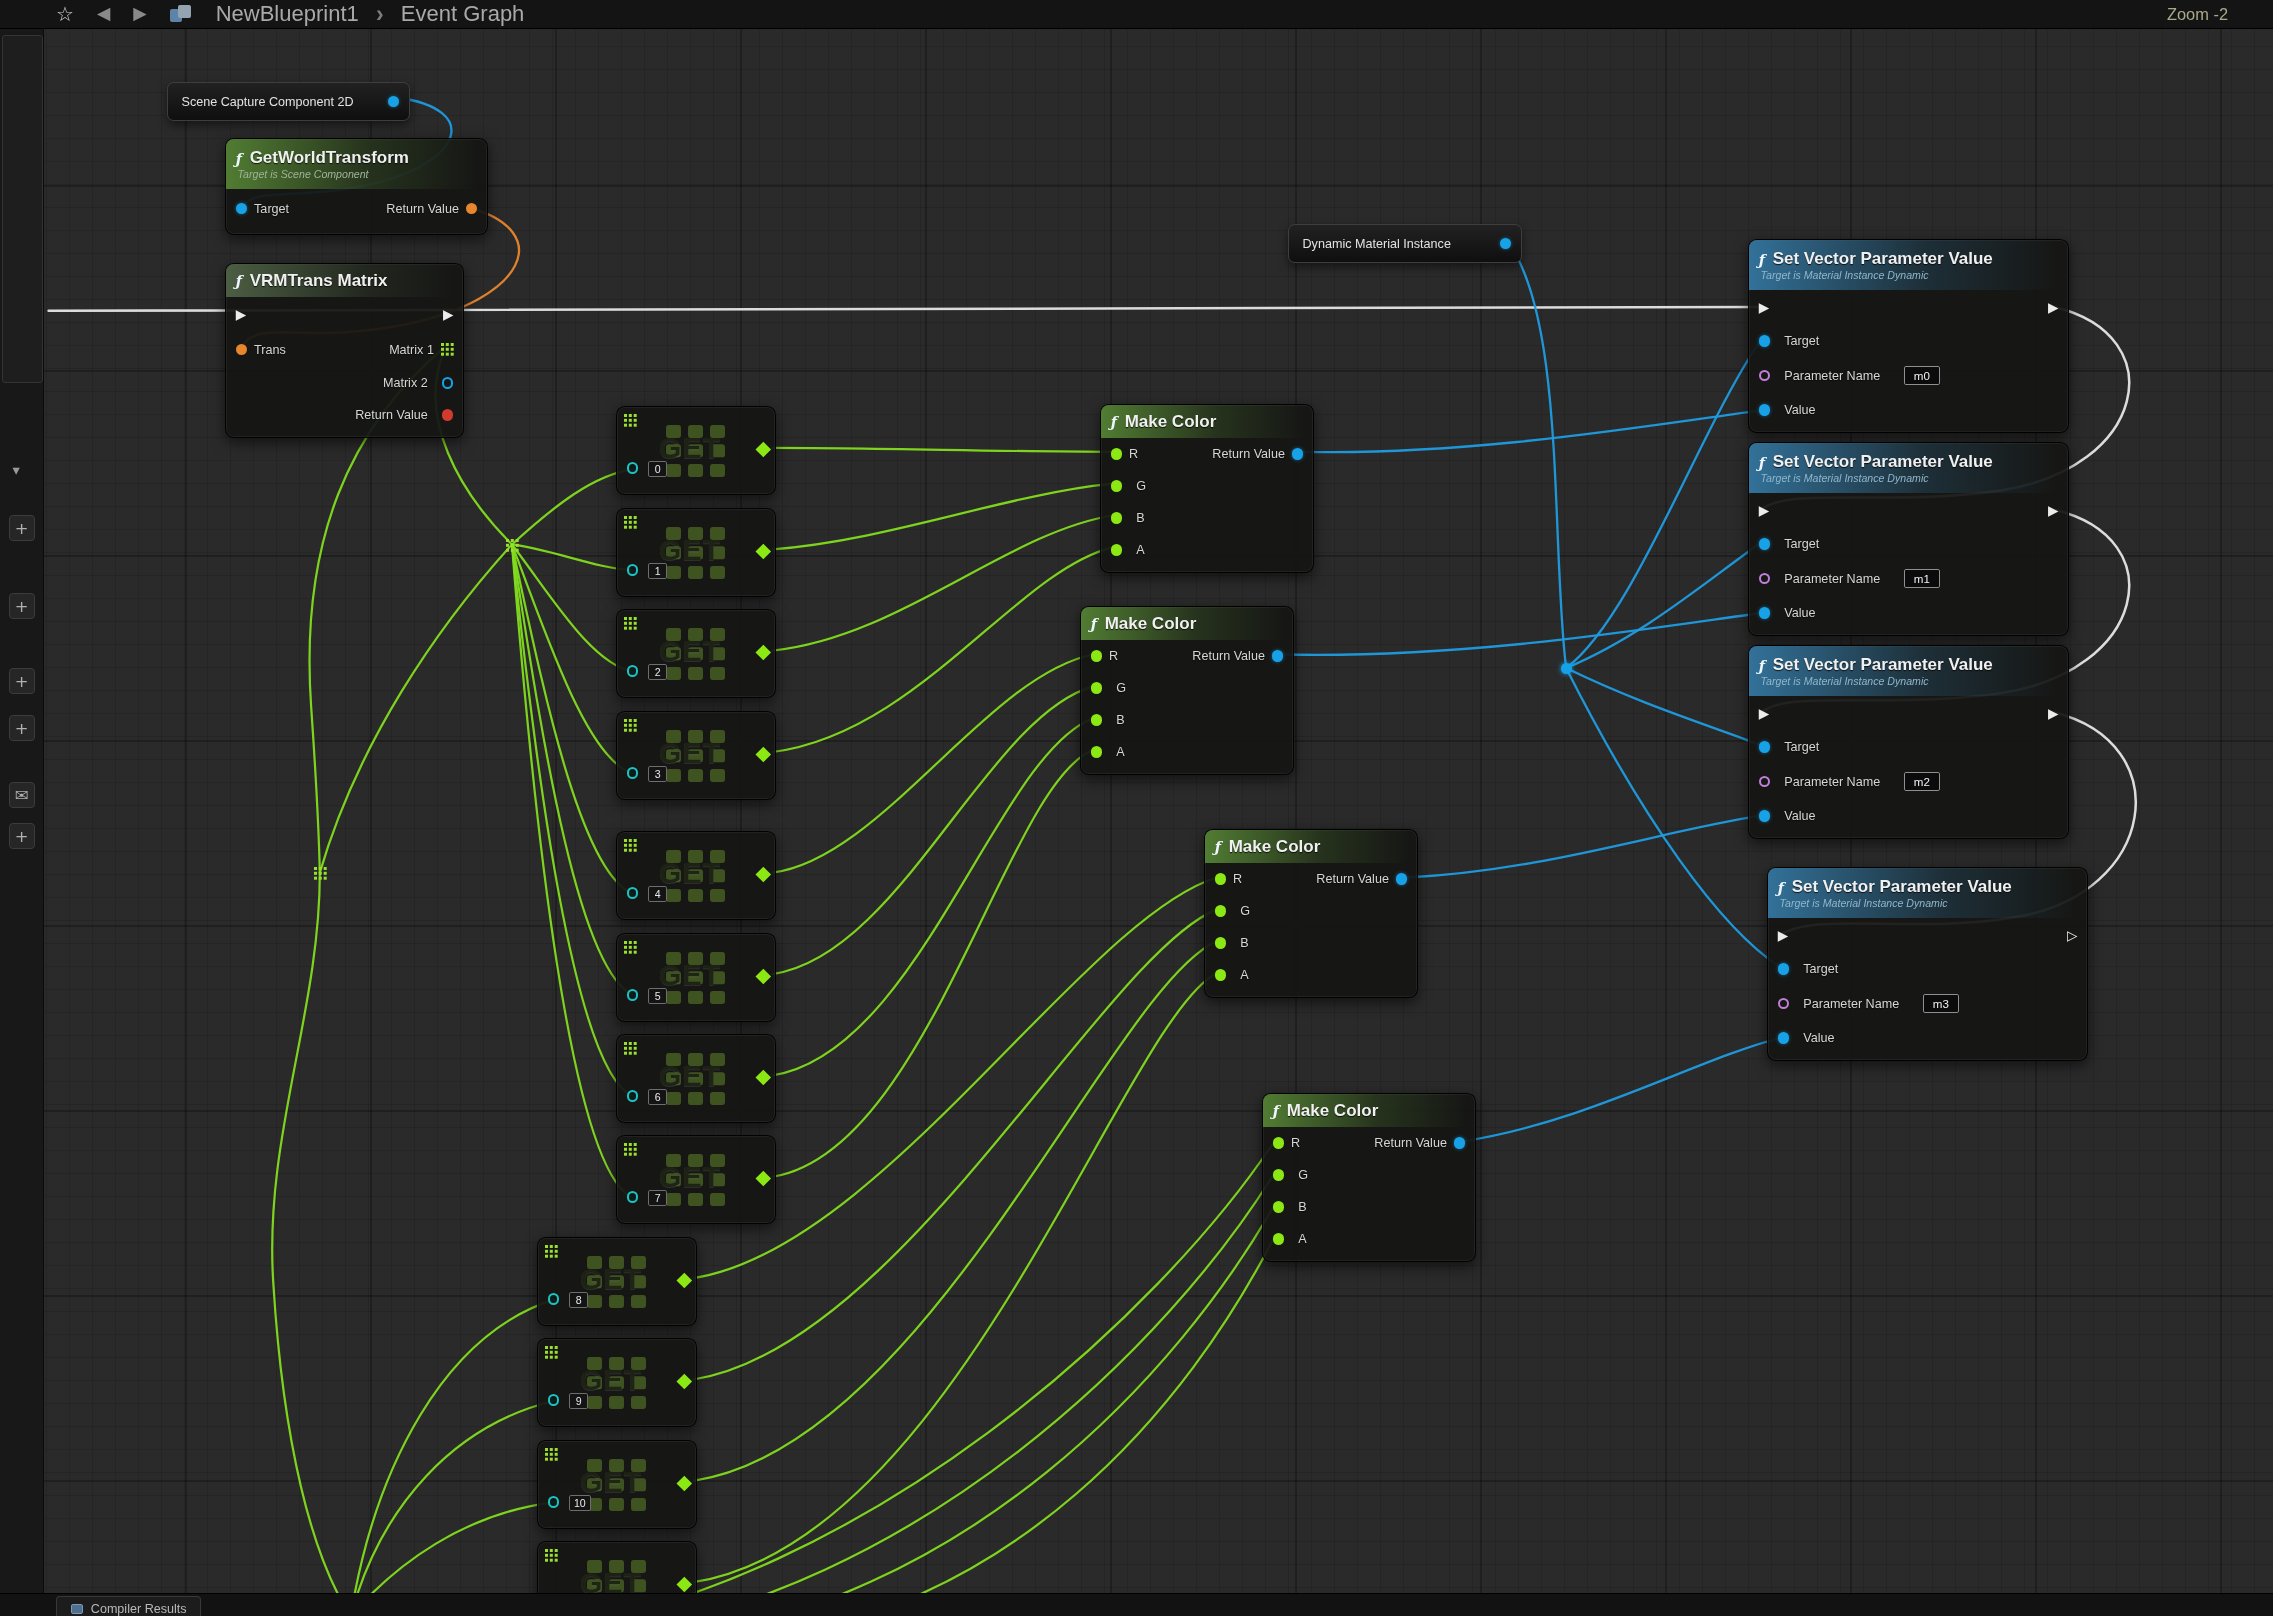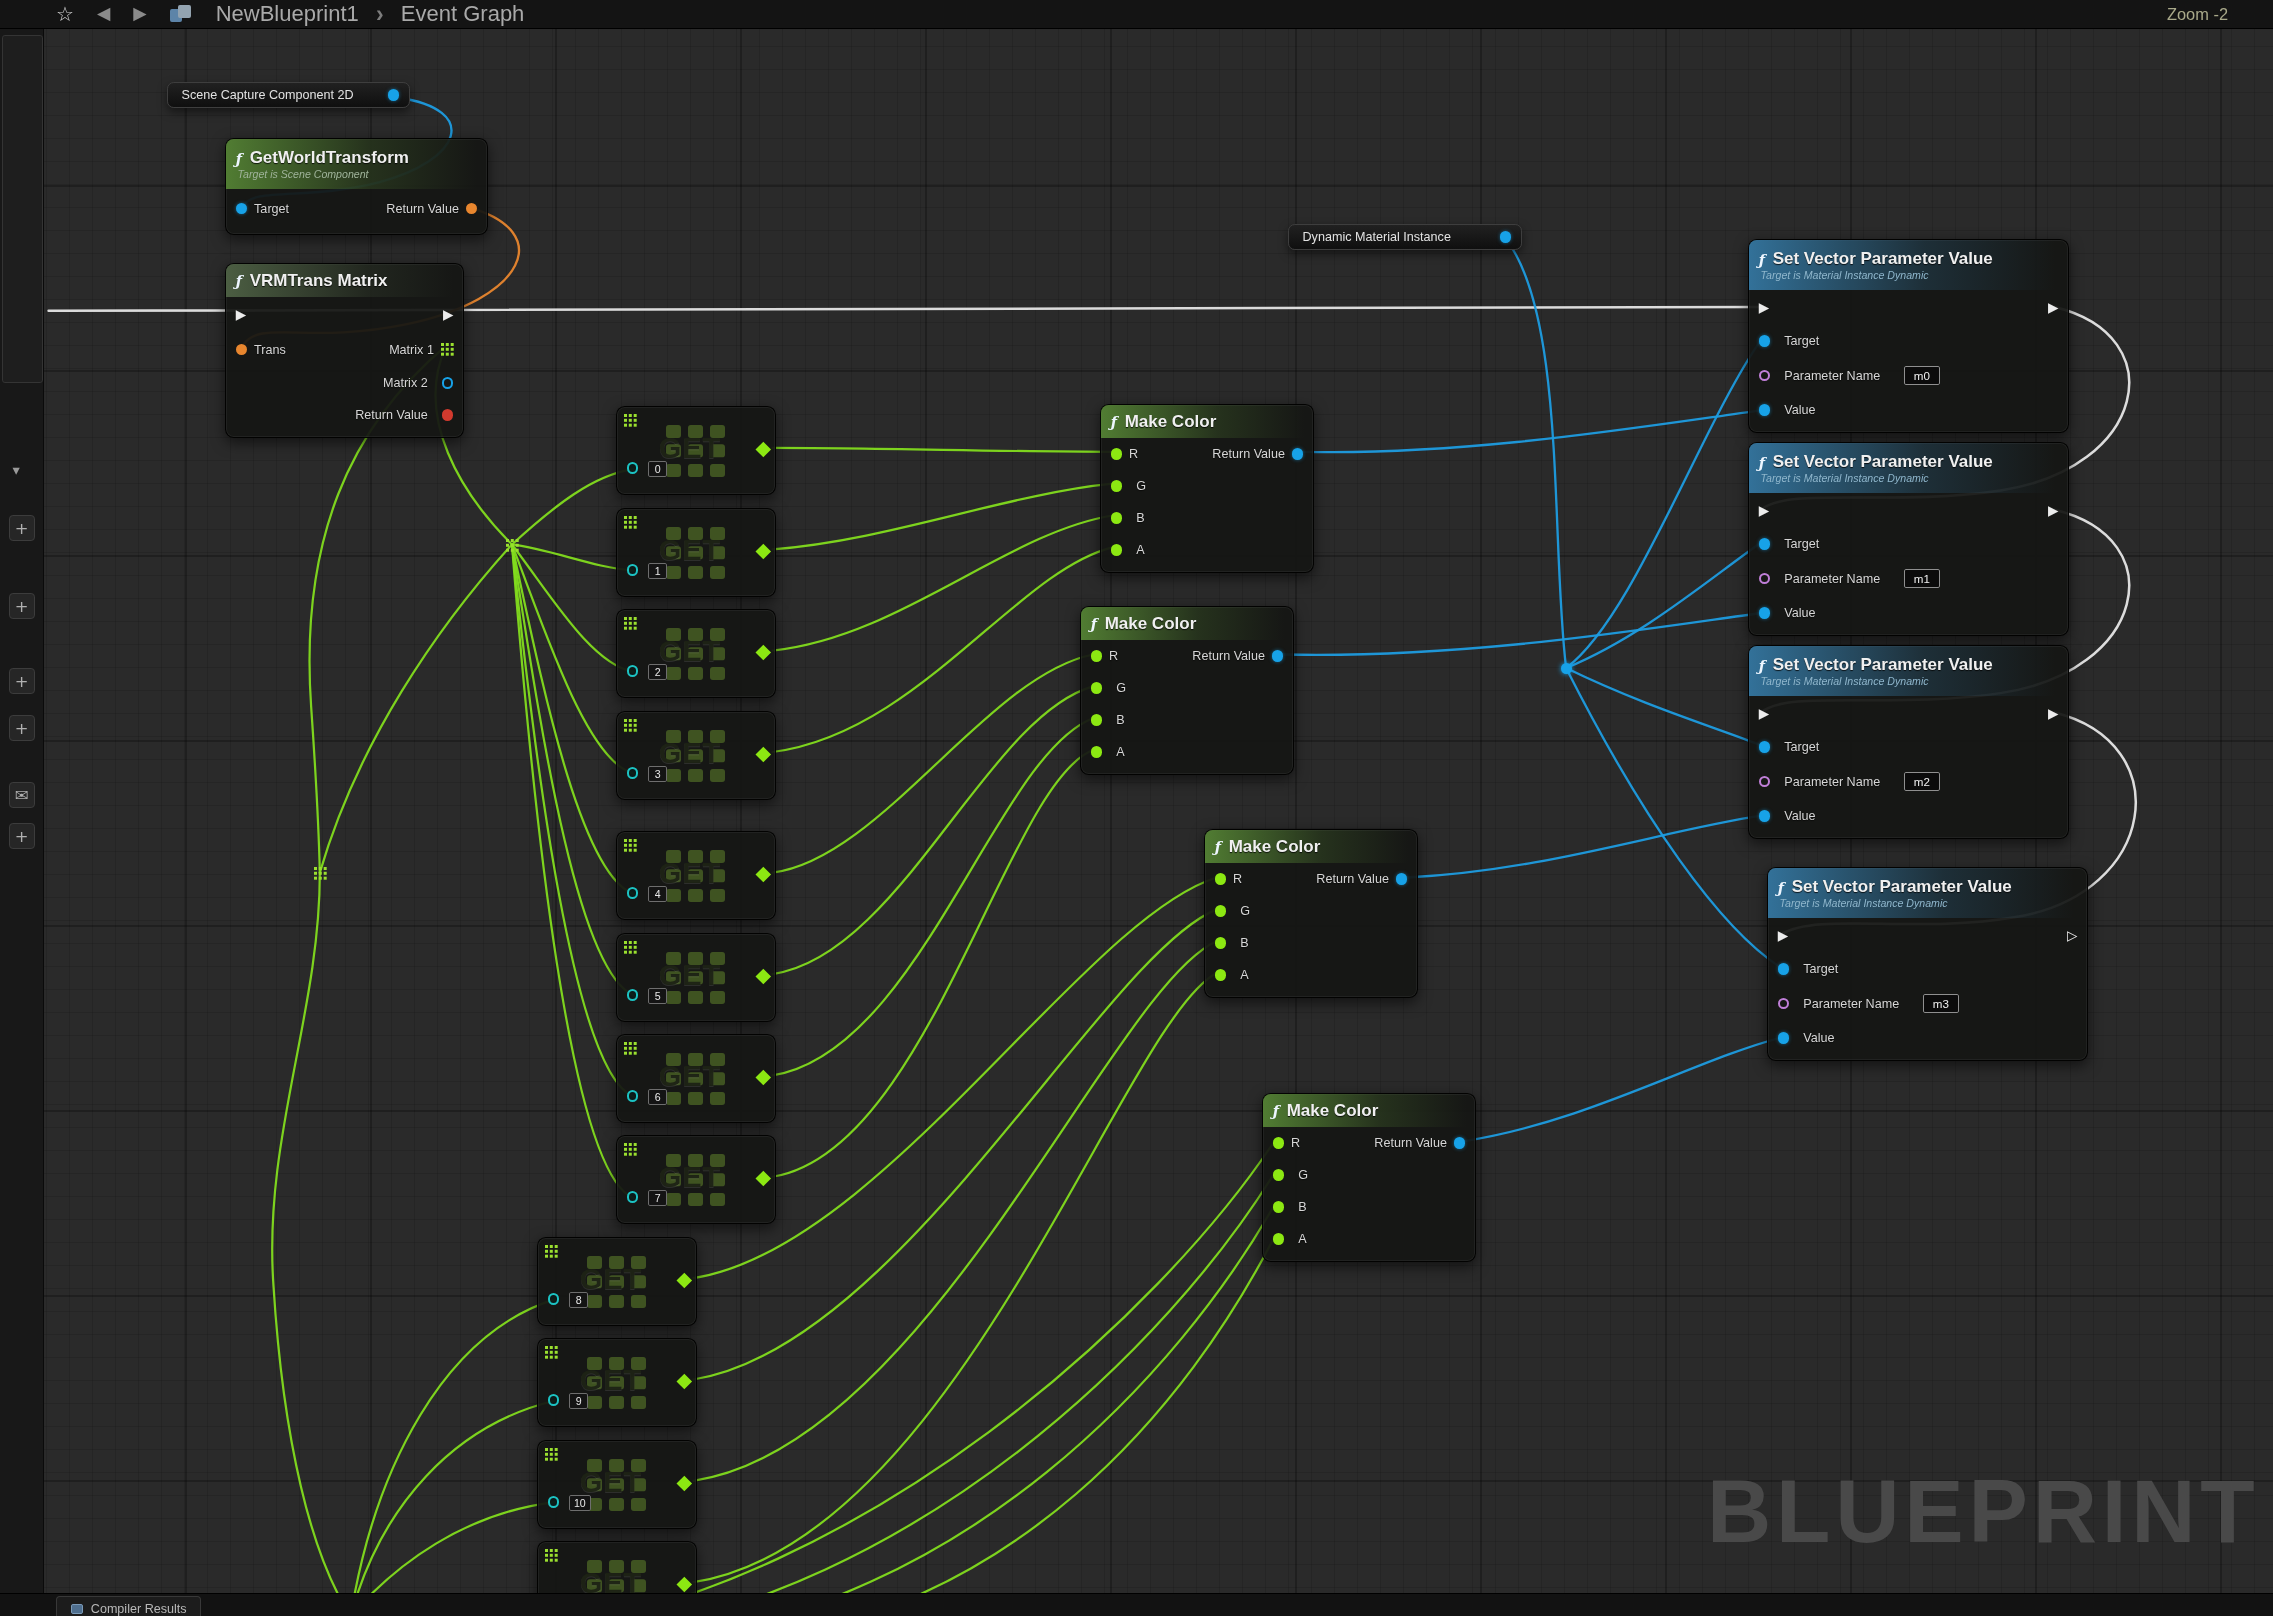--- a/index.html
+++ b/index.html
@@ -87,21 +87,21 @@
   .p-green{background:#8ce812}
   .p-red{background:#d23a2e}
   .p-teal{width:11.6px;height:11.6px;border:2.9px solid #1cc3c3;background:rgba(0,30,30,.5)}
   .p-purple{width:11.6px;height:11.6px;border:2.4px solid #c07fd8;background:transparent}
   .p-bluehollow{width:11.6px;height:11.6px;border:2.4px solid #17a2e8;background:transparent}
   .exec{font-family:"DejaVu Sans",sans-serif;color:#ececec;font-size:13.5px;line-height:1;flex:none}
   .pbox{margin-left:10px;padding:1.9px 8.7px;border:1px solid #8f8f8f;background:#0b0b0b;color:#efefef;
     font-size:11.6px;border-radius:1.9px;line-height:1.2}
 
   
-  .pill{position:absolute;height:26px;display:flex;align-items:center;justify-content:space-between;
+  .pill{position:absolute;height:39px;display:flex;align-items:center;justify-content:space-between;
     padding:0 9.7px 0 13.5px;background:linear-gradient(#212121,#0f0f0f);border:1px solid #3e3e3e;
     border-radius:6.8px;box-shadow:0 3.9px 9.7px rgba(0,0,0,.5)}
   .pill-label{font-size:12.6px;color:#e2e2e2;white-space:nowrap;margin-right:9.7px}
 
   
   .getn{width:160px;height:89px;padding:0}
   .get-label{position:absolute;left:0;right:12px;top:25px;text-align:center;font-size:29px;font-weight:bold;
     letter-spacing:1px;color:rgba(28,34,20,.95);text-shadow:0 1px 0 rgba(255,255,255,.10)}
   .gcorner{position:absolute;left:6.8px;top:6.8px;width:12.6px;height:12.6px}
   .gcorner::before{content:"";position:absolute;width:2.9px;height:2.9px;background:#9adf2f;
@@ -180,21 +180,20 @@
     <path class="g" d="M718,1324 C912,1294 1122,952 1260,909"></path>
     <path class="g" d="M718,1429 C932,1396 1142,990 1260,942"></path>
     <path class="g" d="M718,1534 C962,1498 1152,1022 1260,975"></path>
     <path class="g" d="M718,1639 C992,1596 1162,1060 1260,1008"></path>
     <path class="g" d="M560,1690 C900,1640 1202,1360 1320,1182"></path>
     <path class="g" d="M620,1696 C952,1650 1212,1390 1320,1215"></path>
     <path class="g" d="M680,1700 C1002,1664 1222,1420 1320,1248"></path>
     <path class="g" d="M740,1706 C1052,1680 1232,1452 1320,1281"></path>
   </svg>
 
-  <div class="watermark">BLUEPRINT</div>
 
   <div class="pill" style="left:167px;top:82px;width:243px">
     <span class="pill-label">Scene Capture Component 2D</span>
     <span class="pin p-blue"></span>
   </div>
   <div class="pill" style="left:1288px;top:224px;width:234px">
     <span class="pill-label">Dynamic Material Instance</span>
     <span class="pin p-blue"></span>
   </div>
 

